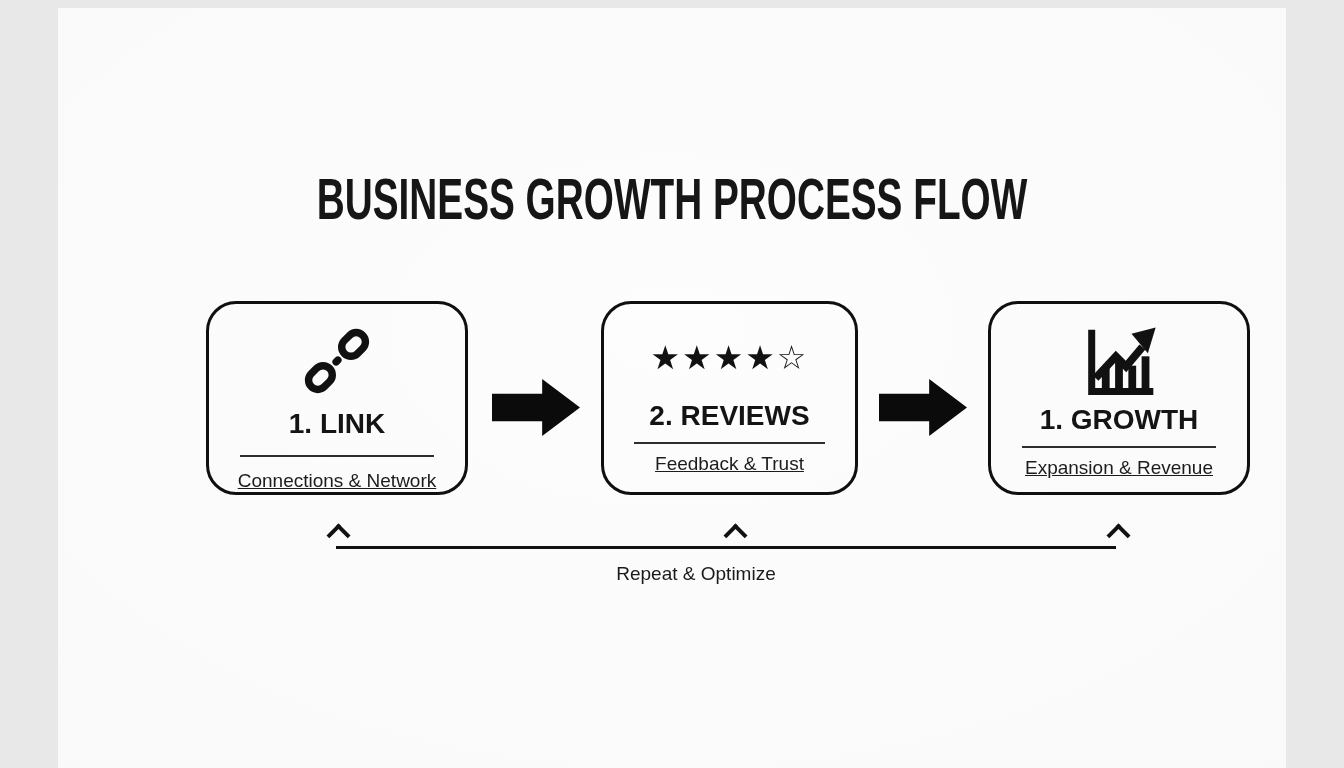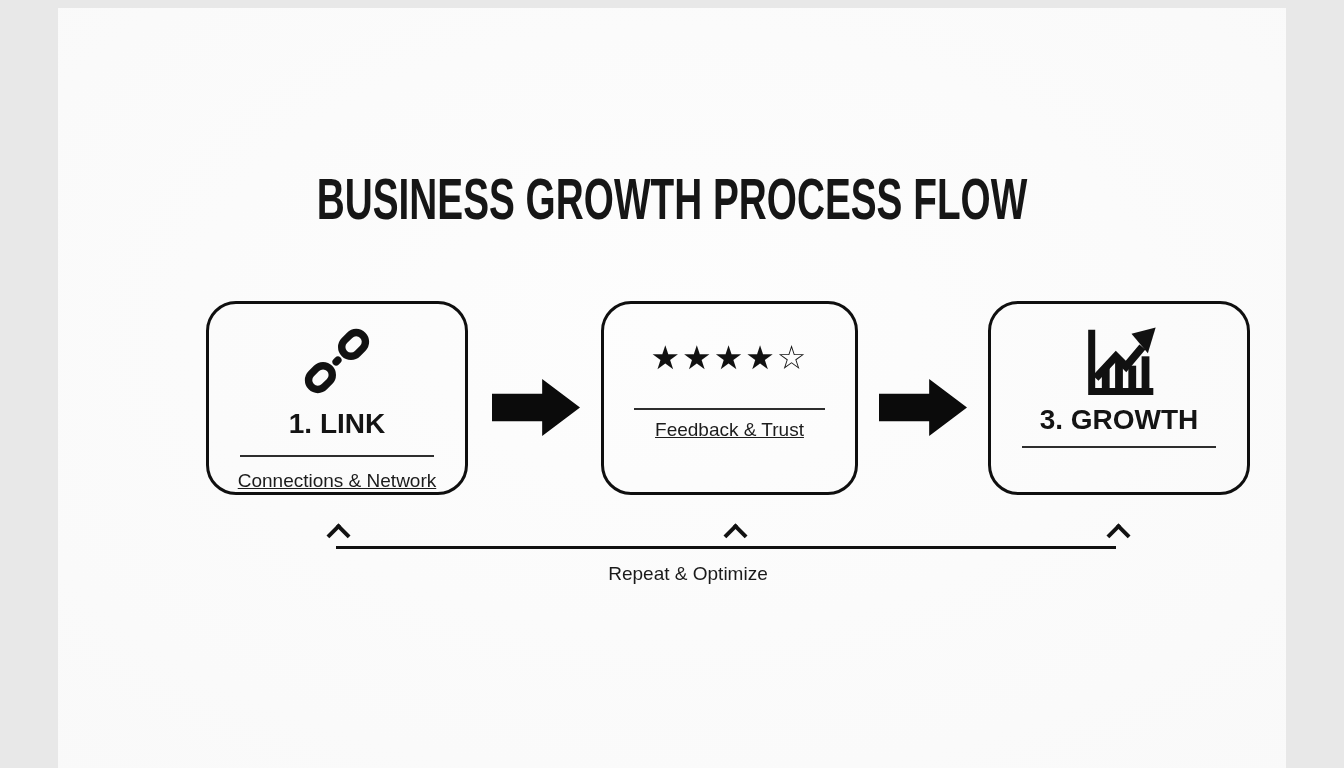--- a/index.html
+++ b/index.html
@@ -33,21 +33,21 @@
   #arrow-1{left:434px;}
   #arrow-2{left:821px;}
   .loop-line{position:absolute;left:278px;top:538px;width:780px;height:3px;background:#111;}
   .chev{
     position:absolute;top:519px;width:13px;height:13px;
     border:solid #111;border-width:4px 4px 0 0;transform:rotate(-45deg);
   }
   #chev-left{left:272px;}
   #chev-mid{left:669px;}
   #chev-right{left:1052px;}
-  .loop-label{position:absolute;top:555px;left:0;width:100%;text-align:center;font-size:19px;color:#1a1a1a;padding-left:16px;}
+  .loop-label{position:absolute;top:555px;left:8px;width:100%;text-align:center;font-size:19px;color:#1a1a1a;padding-left:16px;}
   svg{display:block;}
 </style>
 </head>
 <body>
 
 <div class="canvas">
 
   <h1 class="title">BUSINESS GROWTH PROCESS FLOW</h1>
 
   <div class="step-box" id="box-link">
@@ -62,42 +62,44 @@
     </div>
     <div class="step-label">1. LINK</div>
     <div class="divider"></div>
     <div class="step-sublabel">Connections &amp; Network</div>
   </div>
 
   <div class="flow-arrow" id="arrow-1"></div>
 
   <div class="step-box" id="box-reviews">
     <div class="icon-area stars">★★★★☆</div>
+    <div class="step-label">2. REVIEWS</div>
     <div class="divider"></div>
     <div class="step-sublabel">Feedback &amp; Trust</div>
   </div>
 
   <div class="flow-arrow" id="arrow-2"></div>
 
   <div class="step-box" id="box-growth">
     <div class="icon-area">
       <svg width="78" height="78" viewBox="0 0 100 100" aria-hidden="true">
         <path d="M15 10 L15 89 L94 89" fill="none" stroke="#111" stroke-width="9"></path>
         <g stroke="#111" stroke-width="10">
           <line x1="33" y1="89" x2="33" y2="59"></line>
           <line x1="50" y1="89" x2="50" y2="50"></line>
           <line x1="67" y1="89" x2="67" y2="56"></line>
           <line x1="84" y1="89" x2="84" y2="44"></line>
         </g>
         <path d="M20 72 L46 44 L59 57 L80 32" fill="none" stroke="#111" stroke-width="10"></path>
         <polygon points="97,7 66,15 87,40" fill="#111"></polygon>
       </svg>
     </div>
-    <div class="step-label">3. GROWTH</div>
+    <div class="step-label">1. GROWTH</div>
     <div class="divider"></div>
+    <div class="step-sublabel">Expansion &amp; Revenue</div>
   </div>
 
   <div class="loop-line"></div>
   <span class="chev" id="chev-left"></span>
   <span class="chev" id="chev-mid"></span>
   <span class="chev" id="chev-right"></span>
   <div class="loop-label">Repeat &amp; Optimize</div>
 
 </div>
 

